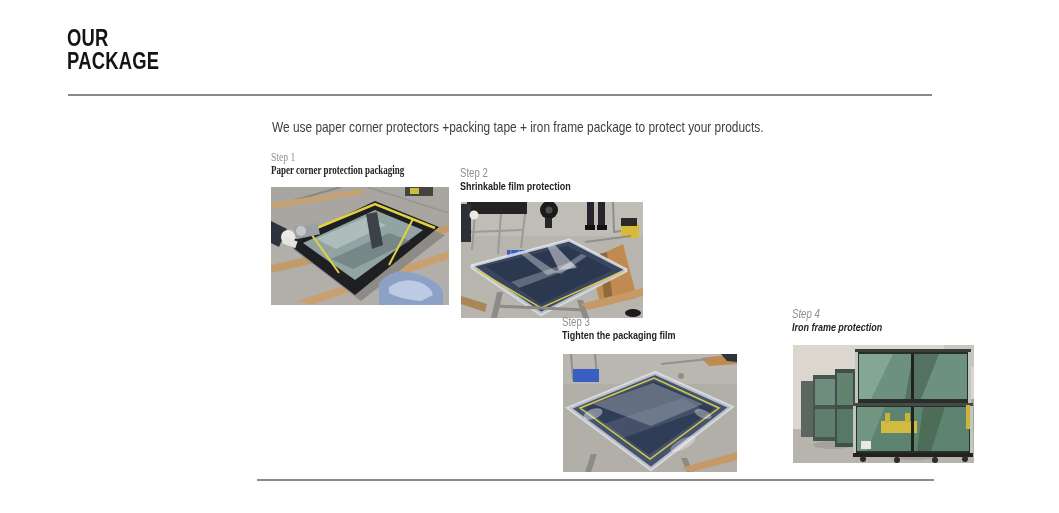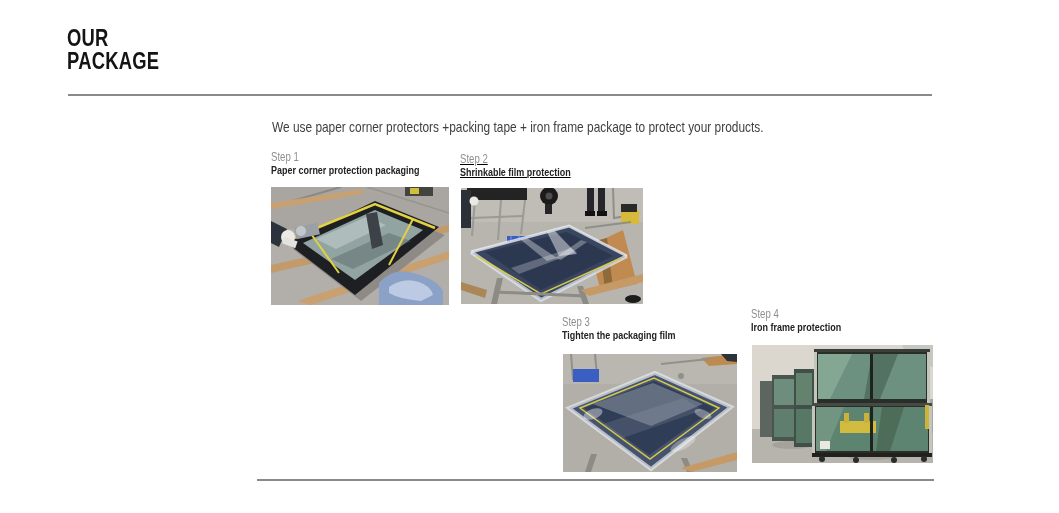--- a/index.html
+++ b/index.html
@@ -25,27 +25,27 @@
   .step-label {
     font-size:12px; color:#8f8f8f; line-height:13px; white-space:nowrap;
     transform:scaleX(0.80); transform-origin:0 0;
   }
   .step-caption {
     font-size:11.5px; font-weight:700; color:#232323; line-height:12px;
     white-space:nowrap; transform:scaleX(0.78); transform-origin:0 0;
   }
   .photo { position:absolute; overflow:hidden; background:#b2afaa; }
   .photo svg { display:block; width:100%; height:100%; }
-  #step1 { left:271px; top:151px; }
+  #step1 { left:271px; top:151px;font-family:Liberation Serif, serif; }
   #photo1 { left:0px;  top:36px; width:178px; height:118px; }
-  #step2 { left:460px; top:153px;text-decoration:underline; }
+  #step2 { left:460px; top:167px; }
   #photo2 { left:1px;  top:35px; width:182px; height:116px; }
   #step3 { left:562px; top:316px; }
   #photo3 { left:1px;  top:38px; width:174px; height:118px; }
-  #step4 { left:751px; top:308px; }
+  #step4 { left:792px; top:308px;font-style:italic; }
   #photo4 { left:1px;  top:37px; width:181px; height:118px; }
 </style>
 </head>
 <body>
 
 <div class="canvas">
 
   <h1 class="title">
     <span>OUR</span>
     <span>PACKAGE</span>

